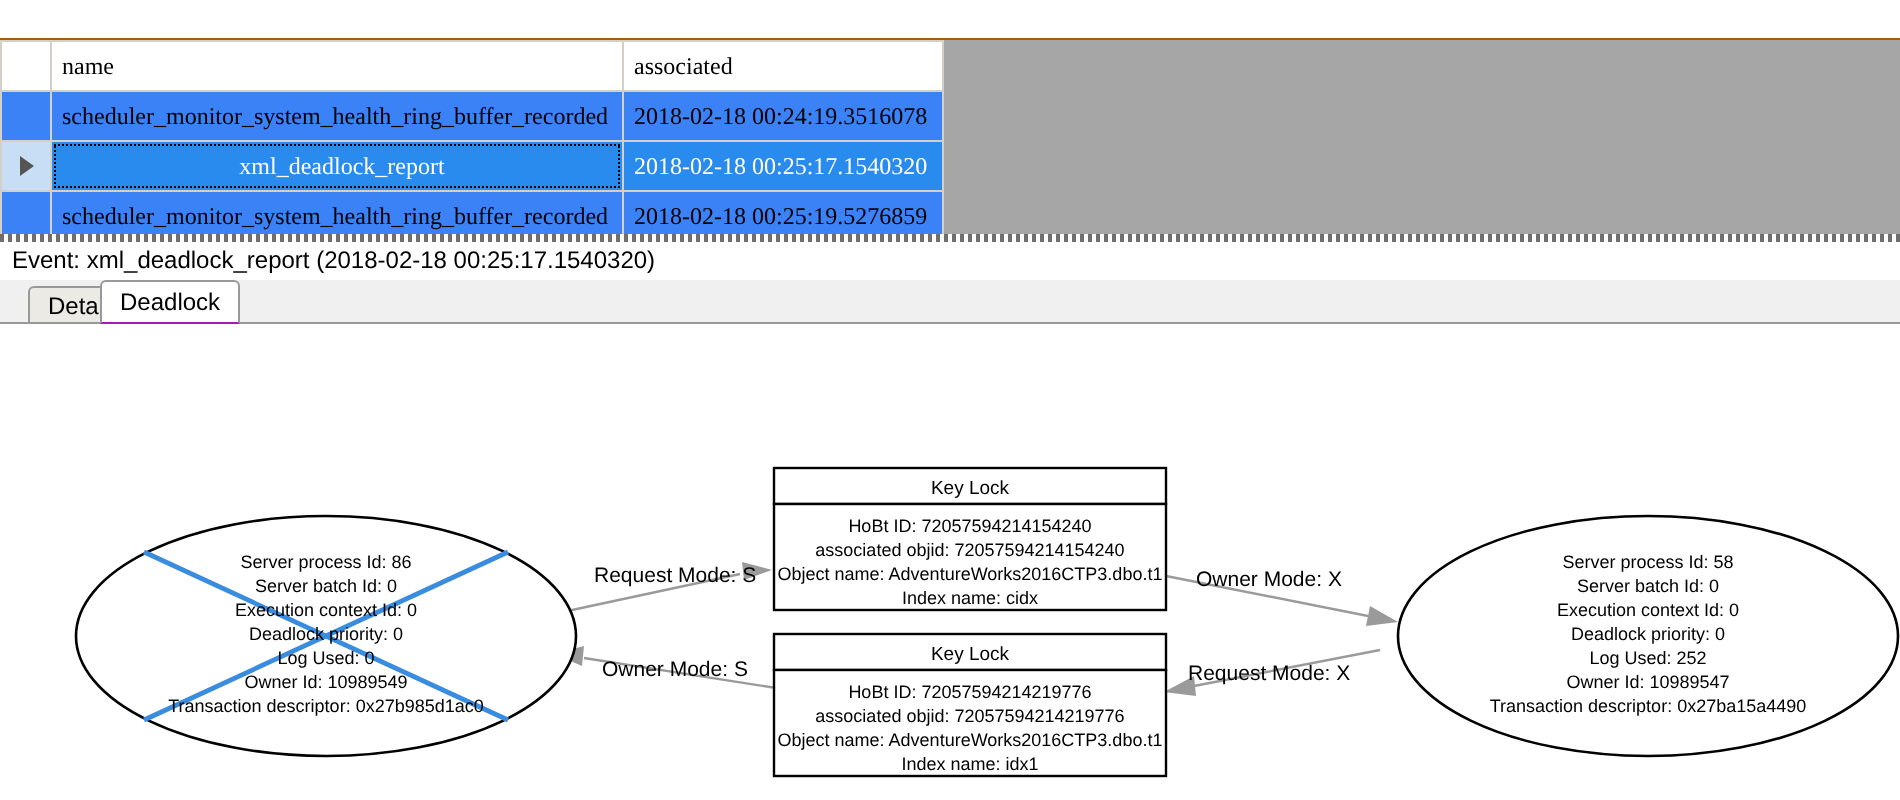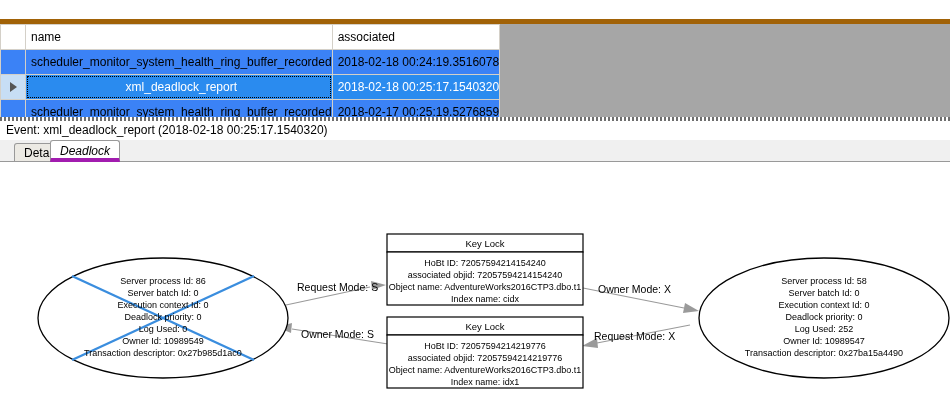--- a/index.html
+++ b/index.html
@@ -21,22 +21,23 @@
   }
   .banner-text{
     position:absolute;left:7px;top:2px;font-size:12px;color:#000;
     white-space:nowrap;
   }
 
   
   .grid{
     position:absolute;left:0;top:19px;width:950px;height:100px;
     background:#a6a6a6;
-    border-top:5px solid #a16207;
+    border-top:1px solid #a16207;
     box-sizing:border-box;
+    font-family:Liberation Serif, serif;
   }
   .grid-table{
     position:absolute;left:0;top:0;border-collapse:collapse;
     table-layout:fixed;
   }
   .grid-table td,.grid-table th{
     border:1px solid #d4d0c8;
     padding:0;
     height:24px;
     font-weight:normal;
@@ -89,22 +90,21 @@
     content:"";position:absolute;left:0;bottom:0;width:950px;height:1px;background:#999;
   }
   .tab{
     position:absolute;bottom:0;height:19px;line-height:19px;
     padding:0 9px;font-size:12px;
     background:#eceae4;border:1px solid #999;border-bottom:none;
     border-radius:3px 3px 0 0;box-sizing:border-box;
   }
   .tab.active{
     background:#ffffff;height:22px;line-height:21px;z-index:3;
-    border-bottom:4px solid #a21caf;
-    font-style:italic;
+    border-bottom:1px solid #a21caf;
   }
   .tab-details{left:14px;}
   .tab-deadlock{left:50px;}
 
   
   .canvas{
     position:absolute;left:0;top:161px;width:950px;height:239px;
     background:#ffffff;border-top:1px solid #999;box-sizing:border-box;
   }
   .canvas svg{display:block;}
@@ -157,21 +157,21 @@
         <td class="col-ts data">
               <span class="cell-pad">2018-02-18 00:25:17.1540320</span>
             </td>
       </tr>
       <tr>
         <td class="col-sel"></td>
         <td class="col-name data namecell">
               <span class="cell-pad">scheduler_monitor_system_health_ring_buffer_recorded</span>
             </td>
         <td class="col-ts data">
-              <span class="cell-pad">2018-02-17 00:25:19.5276859</span>
+              <span class="cell-pad">2018-02-18 00:25:19.5276859</span>
             </td>
       </tr>
     </tbody>
       </table>
   </div>
 
   <div class="hatch"></div>
 
   <div class="event-line">
     <span class="event-text">Event: xml_deadlock_report (2018-02-18 00:25:17.1540320)</span>

